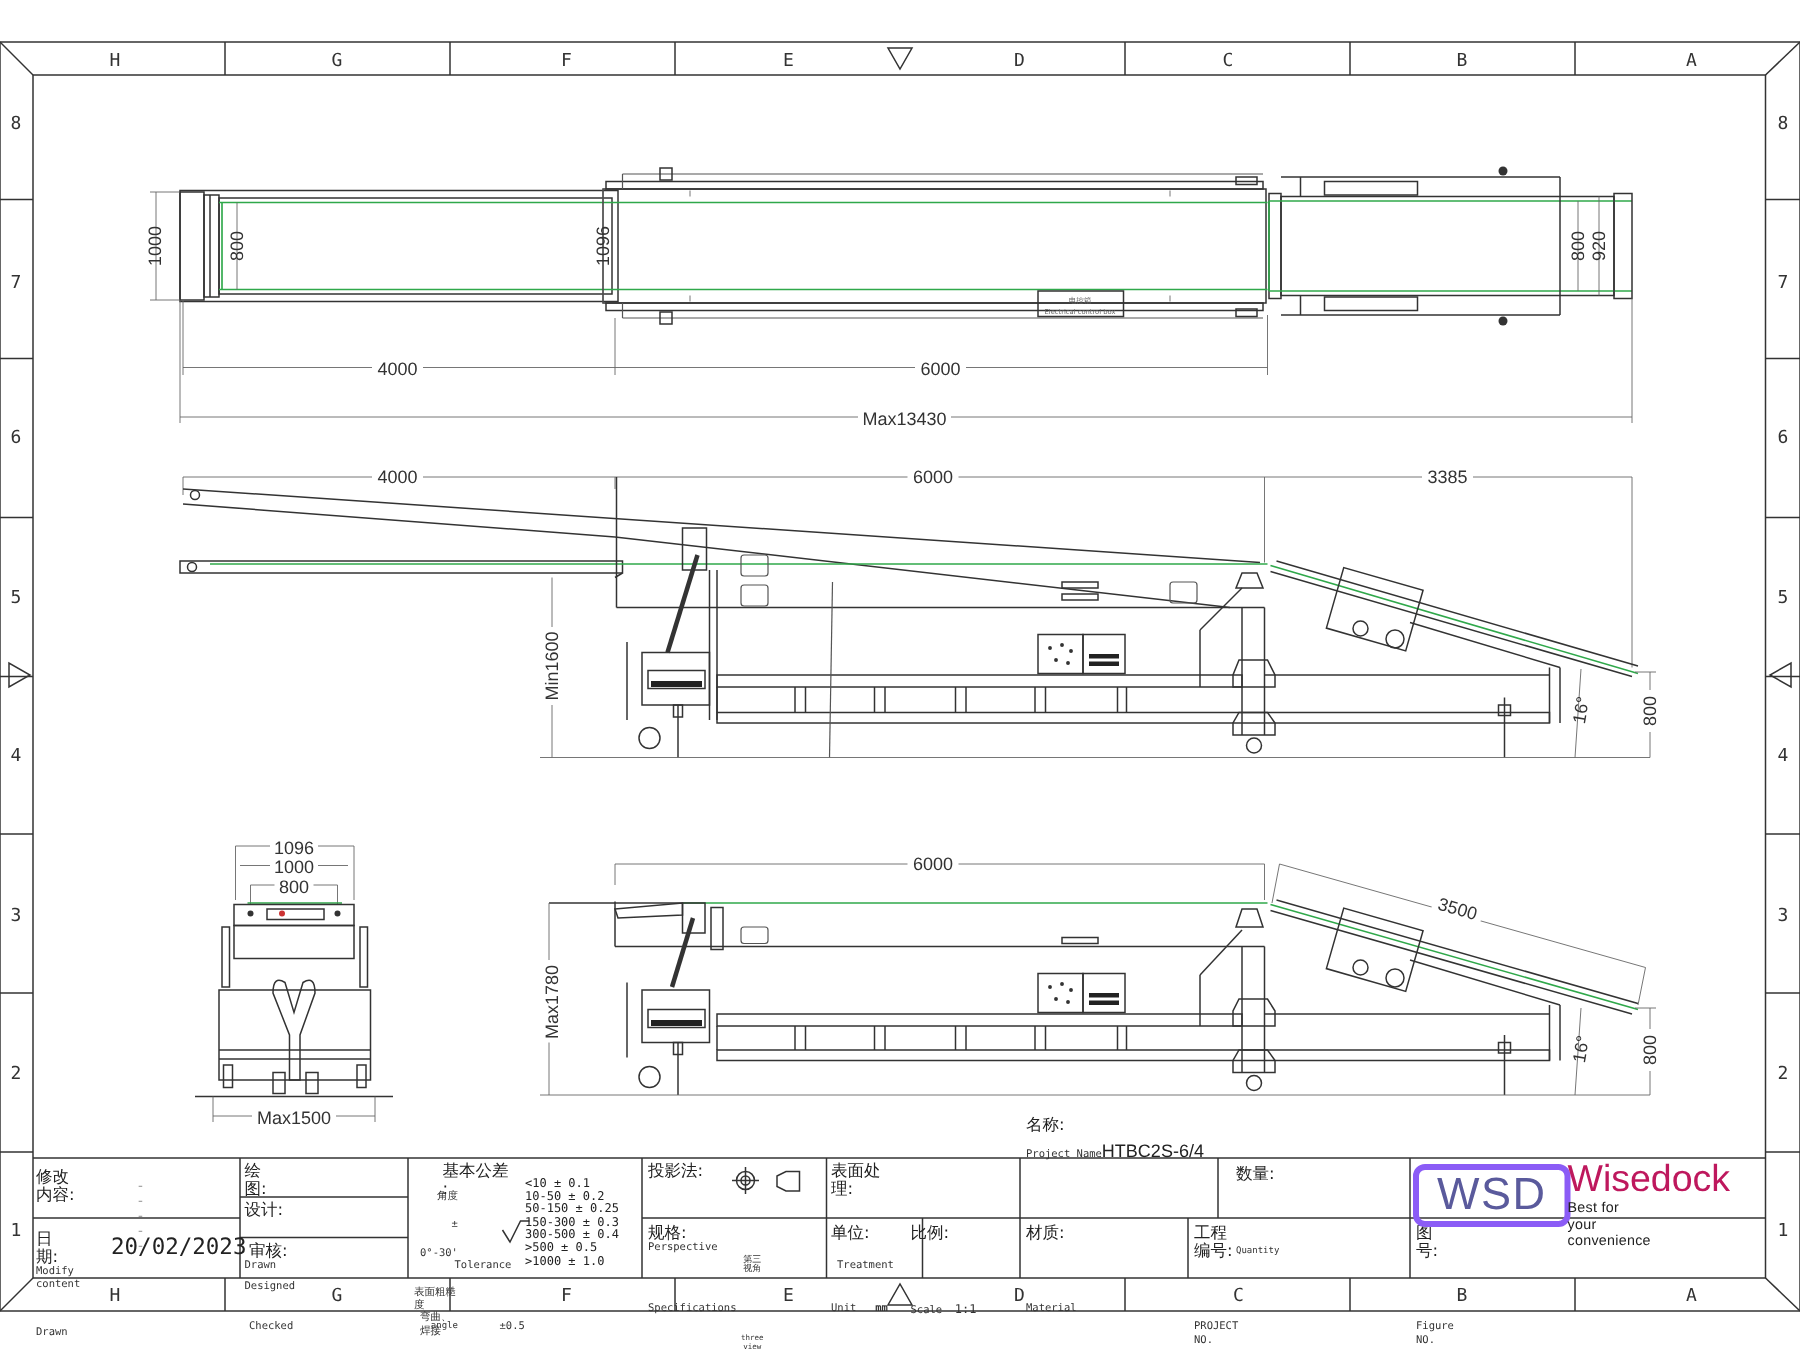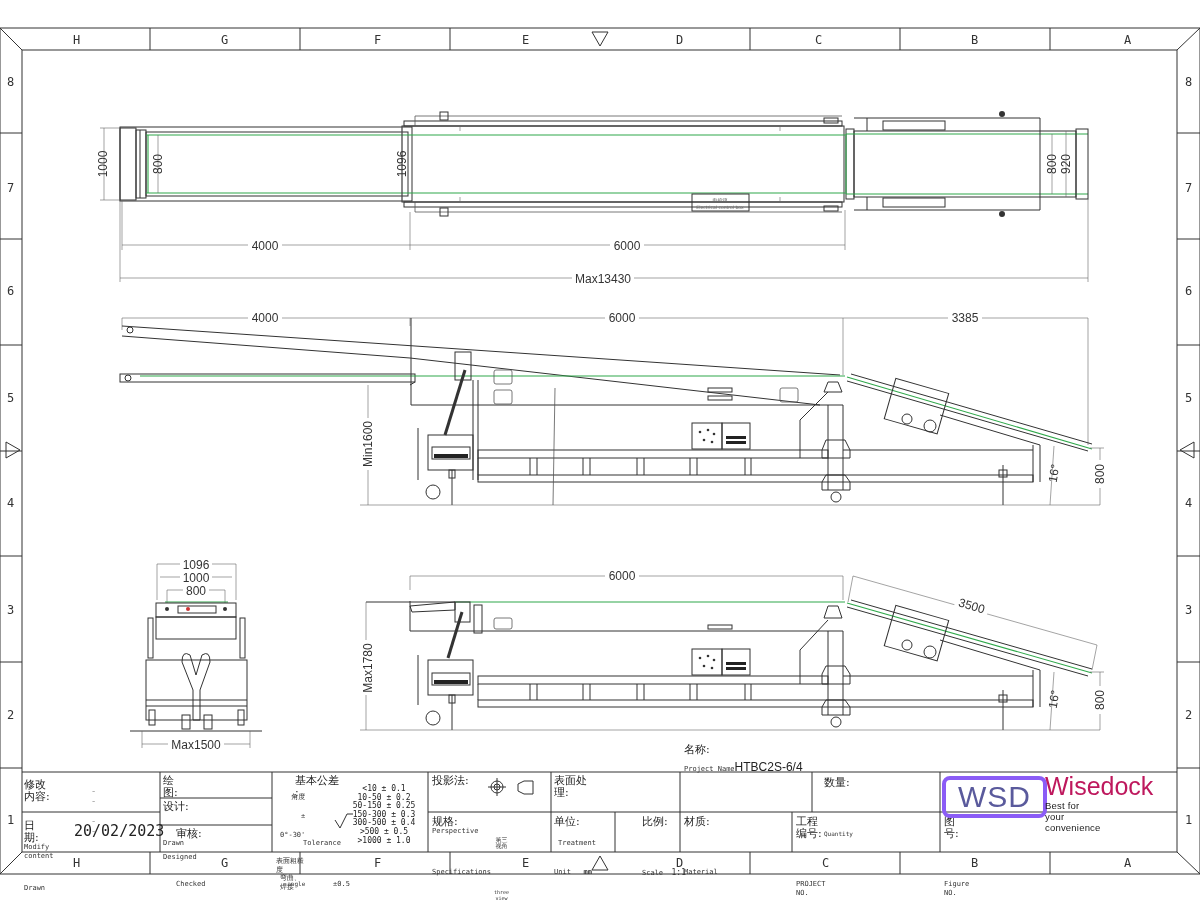--- a/index.html
+++ b/index.html
@@ -11,21 +11,21 @@
   .grn{stroke:#2fa84a;fill:none;stroke-width:1.1;}
   .dim{font-family:"Liberation Sans",sans-serif;font-size:12px;fill:#333;}
   .zone{font-family:"DejaVu Sans Mono",monospace;font-size:12px;fill:#333;}
   .tb{position:absolute;font-family:"DejaVu Sans",sans-serif;color:#222;}
   .tb .cn{font-size:11px;line-height:12px;}
   .tb .en{font-family:"DejaVu Sans Mono",monospace;font-size:7px;line-height:9px;color:#333;margin-top:40px;}
   .cell{position:absolute;box-sizing:border-box;}
   .wsd-logo{position:absolute;left:942px;top:776px;width:97px;height:34px;border:4px solid #8b5cf6;border-radius:8px;font-family:"Liberation Sans",sans-serif;font-size:30px;font-weight:300;color:#5a5a9c;line-height:34px;text-align:center;letter-spacing:1px;}
   .brand{position:absolute;left:1045px;top:772px;font-family:"Liberation Sans",sans-serif;font-size:25px;color:#be185d;line-height:28px;}
   .slogan{position:absolute;left:1045px;top:800px;font-family:"Liberation Sans",sans-serif;font-size:9.5px;color:#222;letter-spacing:0.2px;}
-  .tol{position:absolute;font-family:"DejaVu Sans Mono",monospace;font-size:8px;line-height:8.6px;color:#222;text-align:center;}
+  .tol{position:absolute;font-family:"DejaVu Sans Mono",monospace;font-size:8px;line-height:8.6px;color:#222;text-align:left;}
 </style>
 </head>
 <body>
 
 <svg width="1200" height="900" viewBox="0 0 1200 900">
 
   <g>
     <polyline class="ln" points="0,28 1200,28"></polyline>
     <polyline class="ln" points="0,28 0,874"></polyline>
     <polyline class="ln" points="1200,28 1200,874"></polyline>
@@ -464,21 +464,21 @@
   <div class="cell" style="left:74px;top:822px;font-family:'DejaVu Sans Mono',monospace;font-size:15px;">20/02/2023</div>
 
   <div class="cell" style="left:163px;top:775px;">
     <div class="cn">绘图:</div>
     <div class="en">Drawn</div>
   </div>
   <div class="cell" style="left:163px;top:801px;">
     <div class="cn">设计:</div>
     <div class="en">Designed</div>
   </div>
-  <div class="cell" style="left:176px;top:828px;">
+  <div class="cell" style="left:166px;top:828px;">
     <div class="cn">审核:</div>
     <div class="en">Checked</div>
   </div>
 
   <div class="cell" style="left:295px;top:775px;">
     <div class="cn">基本公差 :</div>
     <div class="en" style="padding-left:8px">Tolerance</div>
   </div>
   <div class="cell" style="left:280px;top:784px;text-align:right;">
     <span class="en">角度</span>
@@ -518,21 +518,21 @@
   </div>
 
   <div class="cell" style="left:554px;top:775px;">
     <div class="cn">表面处理:</div>
     <div class="en" style="padding-left:4px">Treatment</div>
   </div>
   <div class="cell" style="left:554px;top:816px;">
     <div class="cn">单位:</div>
     <div class="en"><span>Unit</span>&nbsp;&nbsp;&nbsp;<b>mm</b></div>
   </div>
-  <div class="cell" style="left:642px;top:816px;">
+  <div class="cell" style="left:607px;top:816px;">
     <div class="cn">比例:</div>
     <div class="en"><span>Scale</span>&nbsp;&nbsp;<span style="font-size:8px">1:1</span></div>
   </div>
 
   <div class="cell" style="left:684px;top:744px;">
     <div class="cn">名称:</div>
     <div style="white-space:nowrap"><span class="en">Project Name</span><span style="font-family:Liberation Sans, sans-serif;font-size:12px">HTBC2S-6/4</span></div>
   </div>
   <div class="cell" style="left:684px;top:816px;">
     <div class="cn">材质:</div>

